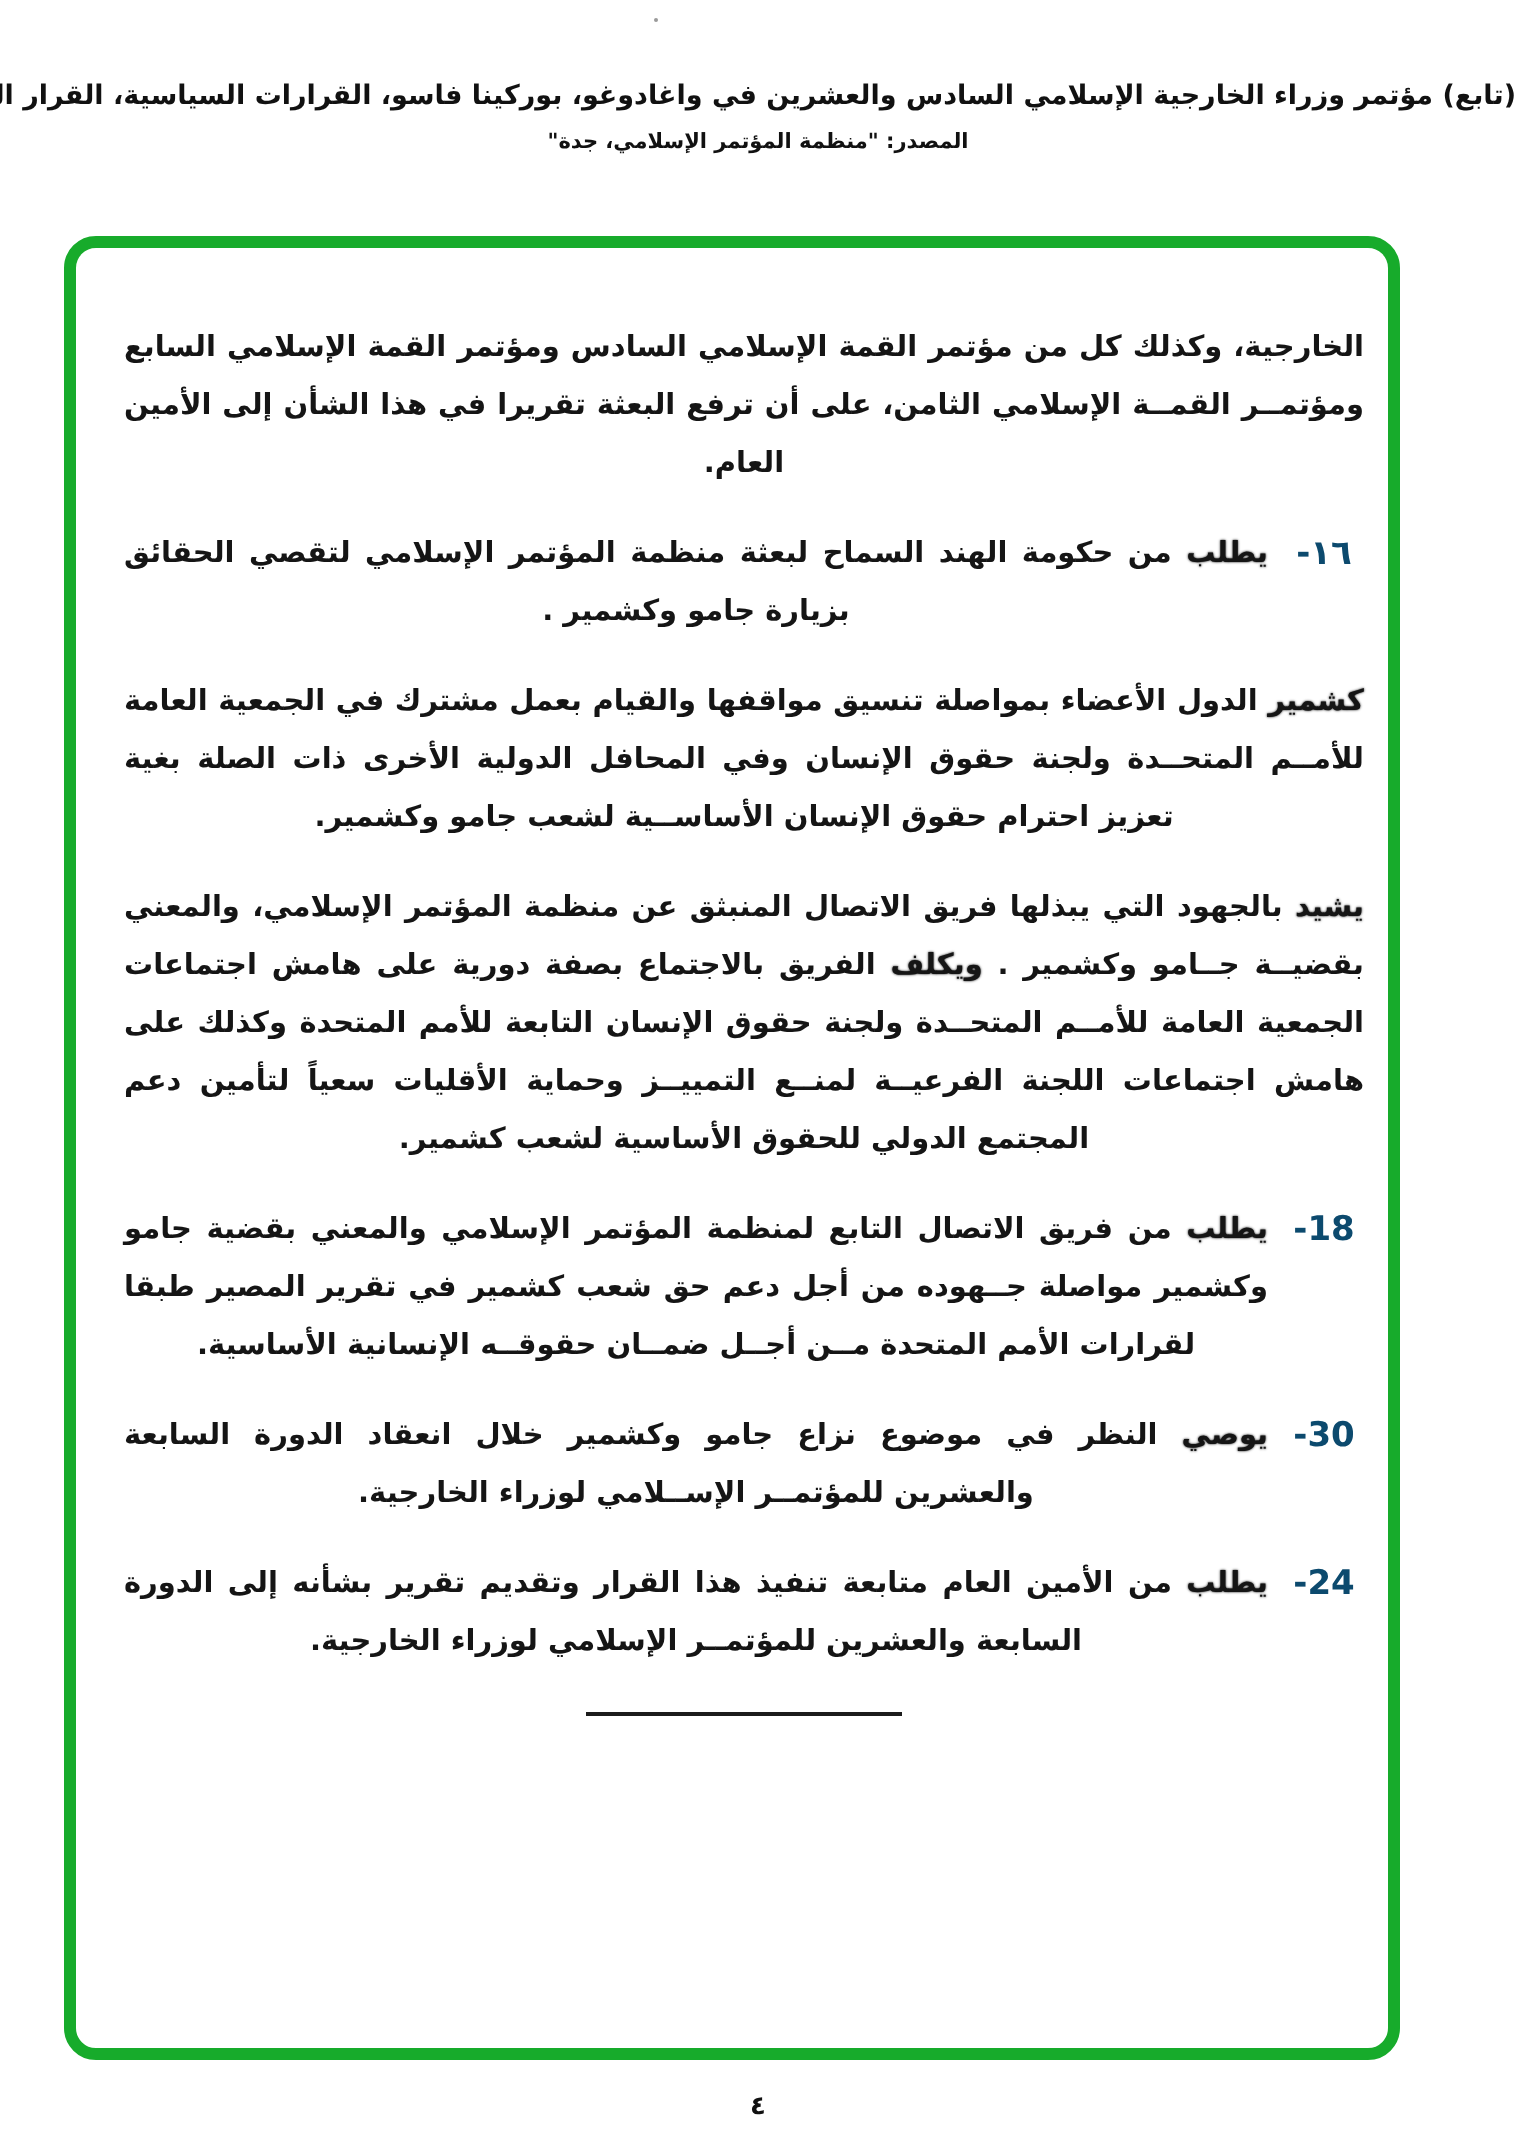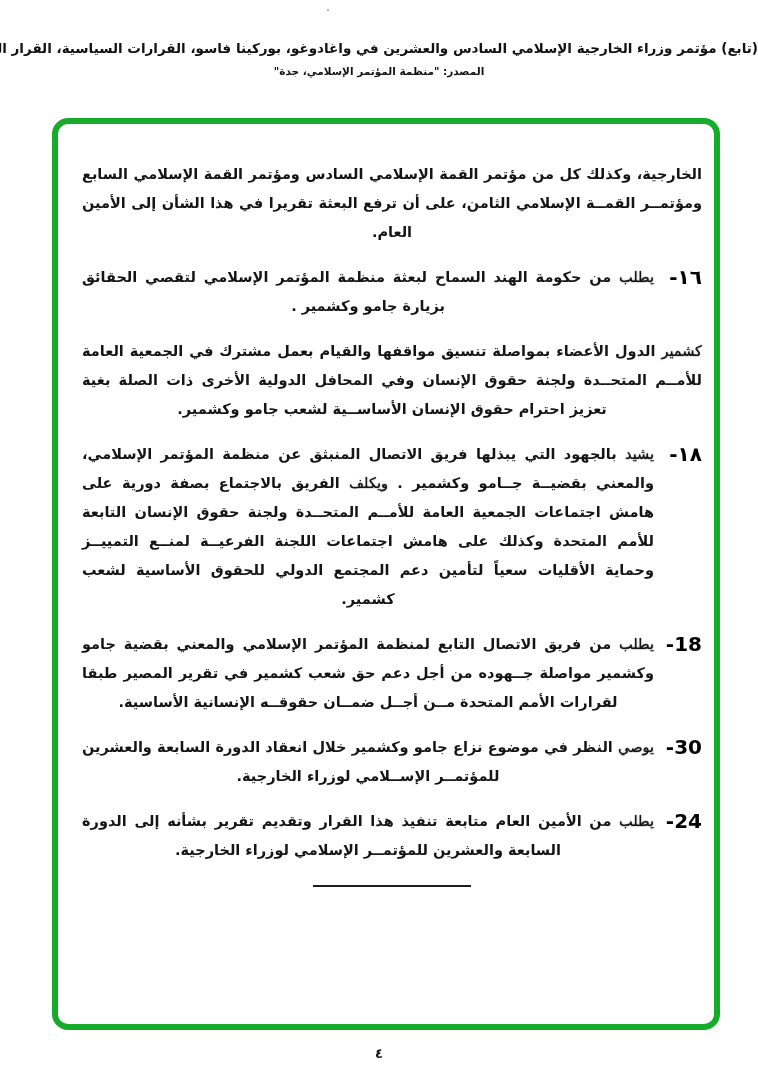--- a/index.html
+++ b/index.html
@@ -7,39 +7,39 @@
     width:758px;height:1078px;position:relative;background:#ffffff;
     font-family:"DejaVu Sans", sans-serif;color:#141414;overflow:hidden;
   }
   .artifact-dot{position:absolute;left:327px;top:9px;width:2px;height:2px;background:#9a9a9a;border-radius:50%;}
   
   .header{position:absolute;top:40px;left:0;right:0;text-align:center;direction:rtl;}
   .header .line1{font-size:13.5px;font-weight:700;white-space:nowrap;color:#111;}
   .header .line2{font-size:10.5px;font-weight:700;margin-top:9px;color:#111;}
   
   .frame{
-    position:absolute;left:52px;top:118px;width:656px;height:900px;
+    position:absolute;left:32px;top:118px;width:656px;height:900px;
     border:6px solid #17ab2b;border-radius:16px;
   }
   .content{
     position:absolute;top:0;left:0;right:0;bottom:0;
     padding:36px 12px 0 24px;direction:rtl;
   }
   .para, .item .txt{
     font-size:14.5px;line-height:29px;font-weight:700;
     text-align:justify;text-align-last:center;color:#151515;
   }
   .para{margin:0 0 16px 0;}
   .item{display:flex;margin-bottom:16px;gap:8px;}
   .item .num{
-    flex:0 0 40px;font-size:20px;line-height:29px;font-weight:700;
-    text-align:right;color:#000000;
+    flex:0 0 40px;font-size:17px;line-height:29px;font-weight:700;
+    text-align:center;color:#0c4a6e;
   }
   .item .txt{flex:1;}
-  .lead{font-weight:400;text-shadow:0 0 1.2px #000;}
+  .lead{font-weight:700;text-shadow:0 0 1.2px #000;}
   .divider{
     width:158px;height:0;border:0;border-top:2.5px solid #1c1c1c;
     margin:20px auto 0 auto;
   }
   
   .page-number{
     position:absolute;top:1046px;left:0;right:0;text-align:center;
     font-size:13px;font-weight:700;color:#111;
   }
 </style>
@@ -61,21 +61,20 @@
     <div class="item">
       <div class="num">١٦-</div>
       <div class="txt"><span class="lead">يطلب</span><span> من حكومة الهند السماح لبعثة منظمة المؤتمر الإسلامي لتقصي الحقائق بزيارة جامو وكشمير .</span></div>
     </div>
 
     <div class="item">
       <div class="txt"><span class="lead">كشمير</span><span> الدول الأعضاء بمواصلة تنسيق مواقفها والقيام بعمل مشترك في الجمعية العامة للأمــم المتحــدة ولجنة حقوق الإنسان وفي المحافل الدولية الأخرى ذات الصلة بغية تعزيز احترام حقوق الإنسان الأساســية لشعب جامو وكشمير.</span></div>
     </div>
 
     <div class="item">
-      <div class="num">١٨-</div>
       <div class="txt"><span class="lead">يشيد</span><span> بالجهود التي يبذلها فريق الاتصال المنبثق عن منظمة المؤتمر الإسلامي، والمعني بقضيــة جــامو وكشمير . </span><span class="lead">ويكلف</span><span> الفريق بالاجتماع بصفة دورية على هامش اجتماعات الجمعية العامة للأمــم المتحــدة ولجنة حقوق الإنسان التابعة للأمم المتحدة وكذلك على هامش اجتماعات اللجنة الفرعيــة لمنــع التمييــز وحماية الأقليات سعياً لتأمين دعم المجتمع الدولي للحقوق الأساسية لشعب كشمير.</span></div>
     </div>
 
     <div class="item">
       <div class="num">18-</div>
       <div class="txt"><span class="lead">يطلب</span><span> من فريق الاتصال التابع لمنظمة المؤتمر الإسلامي والمعني بقضية جامو وكشمير مواصلة جــهوده من أجل دعم حق شعب كشمير في تقرير المصير طبقا لقرارات الأمم المتحدة مــن أجــل ضمــان حقوقــه الإنسانية الأساسية.</span></div>
     </div>
 
     <div class="item">
       <div class="num">30-</div>

